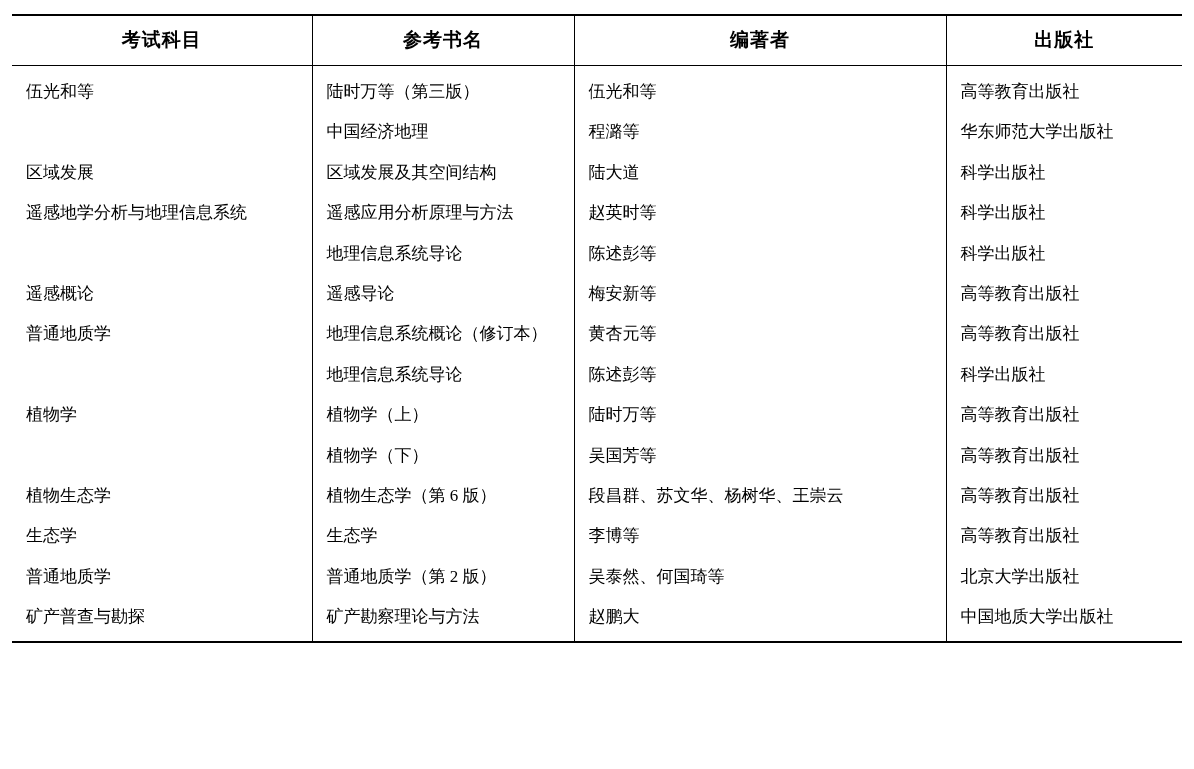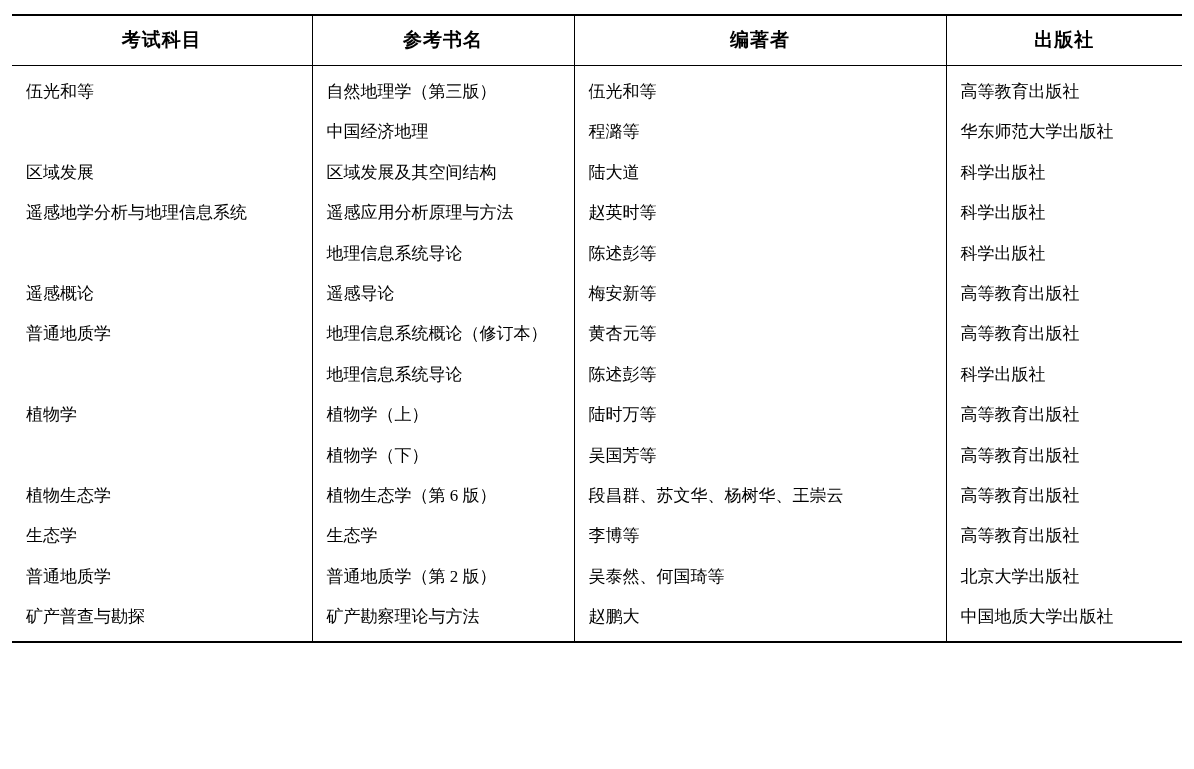--- a/index.html
+++ b/index.html
@@ -77,21 +77,21 @@
       <tr>
         <th class="divider">考试科目</th>
         <th class="divider">参考书名</th>
         <th class="divider">编著者</th>
         <th>出版社</th>
       </tr>
     </thead>
     <tbody>
       <tr>
         <td class="divider">伍光和等</td>
-        <td class="divider">自然地理学（第三版）</td>
+        <td class="divider">陆时万等（第三版）</td>
         <td class="divider">伍光和等</td>
         <td>高等教育出版社</td>
       </tr>
       <tr>
         <td class="divider"></td>
         <td class="divider">中国经济地理</td>
         <td class="divider">程潞等</td>
         <td>华东师范大学出版社</td>
       </tr>
       <tr>

